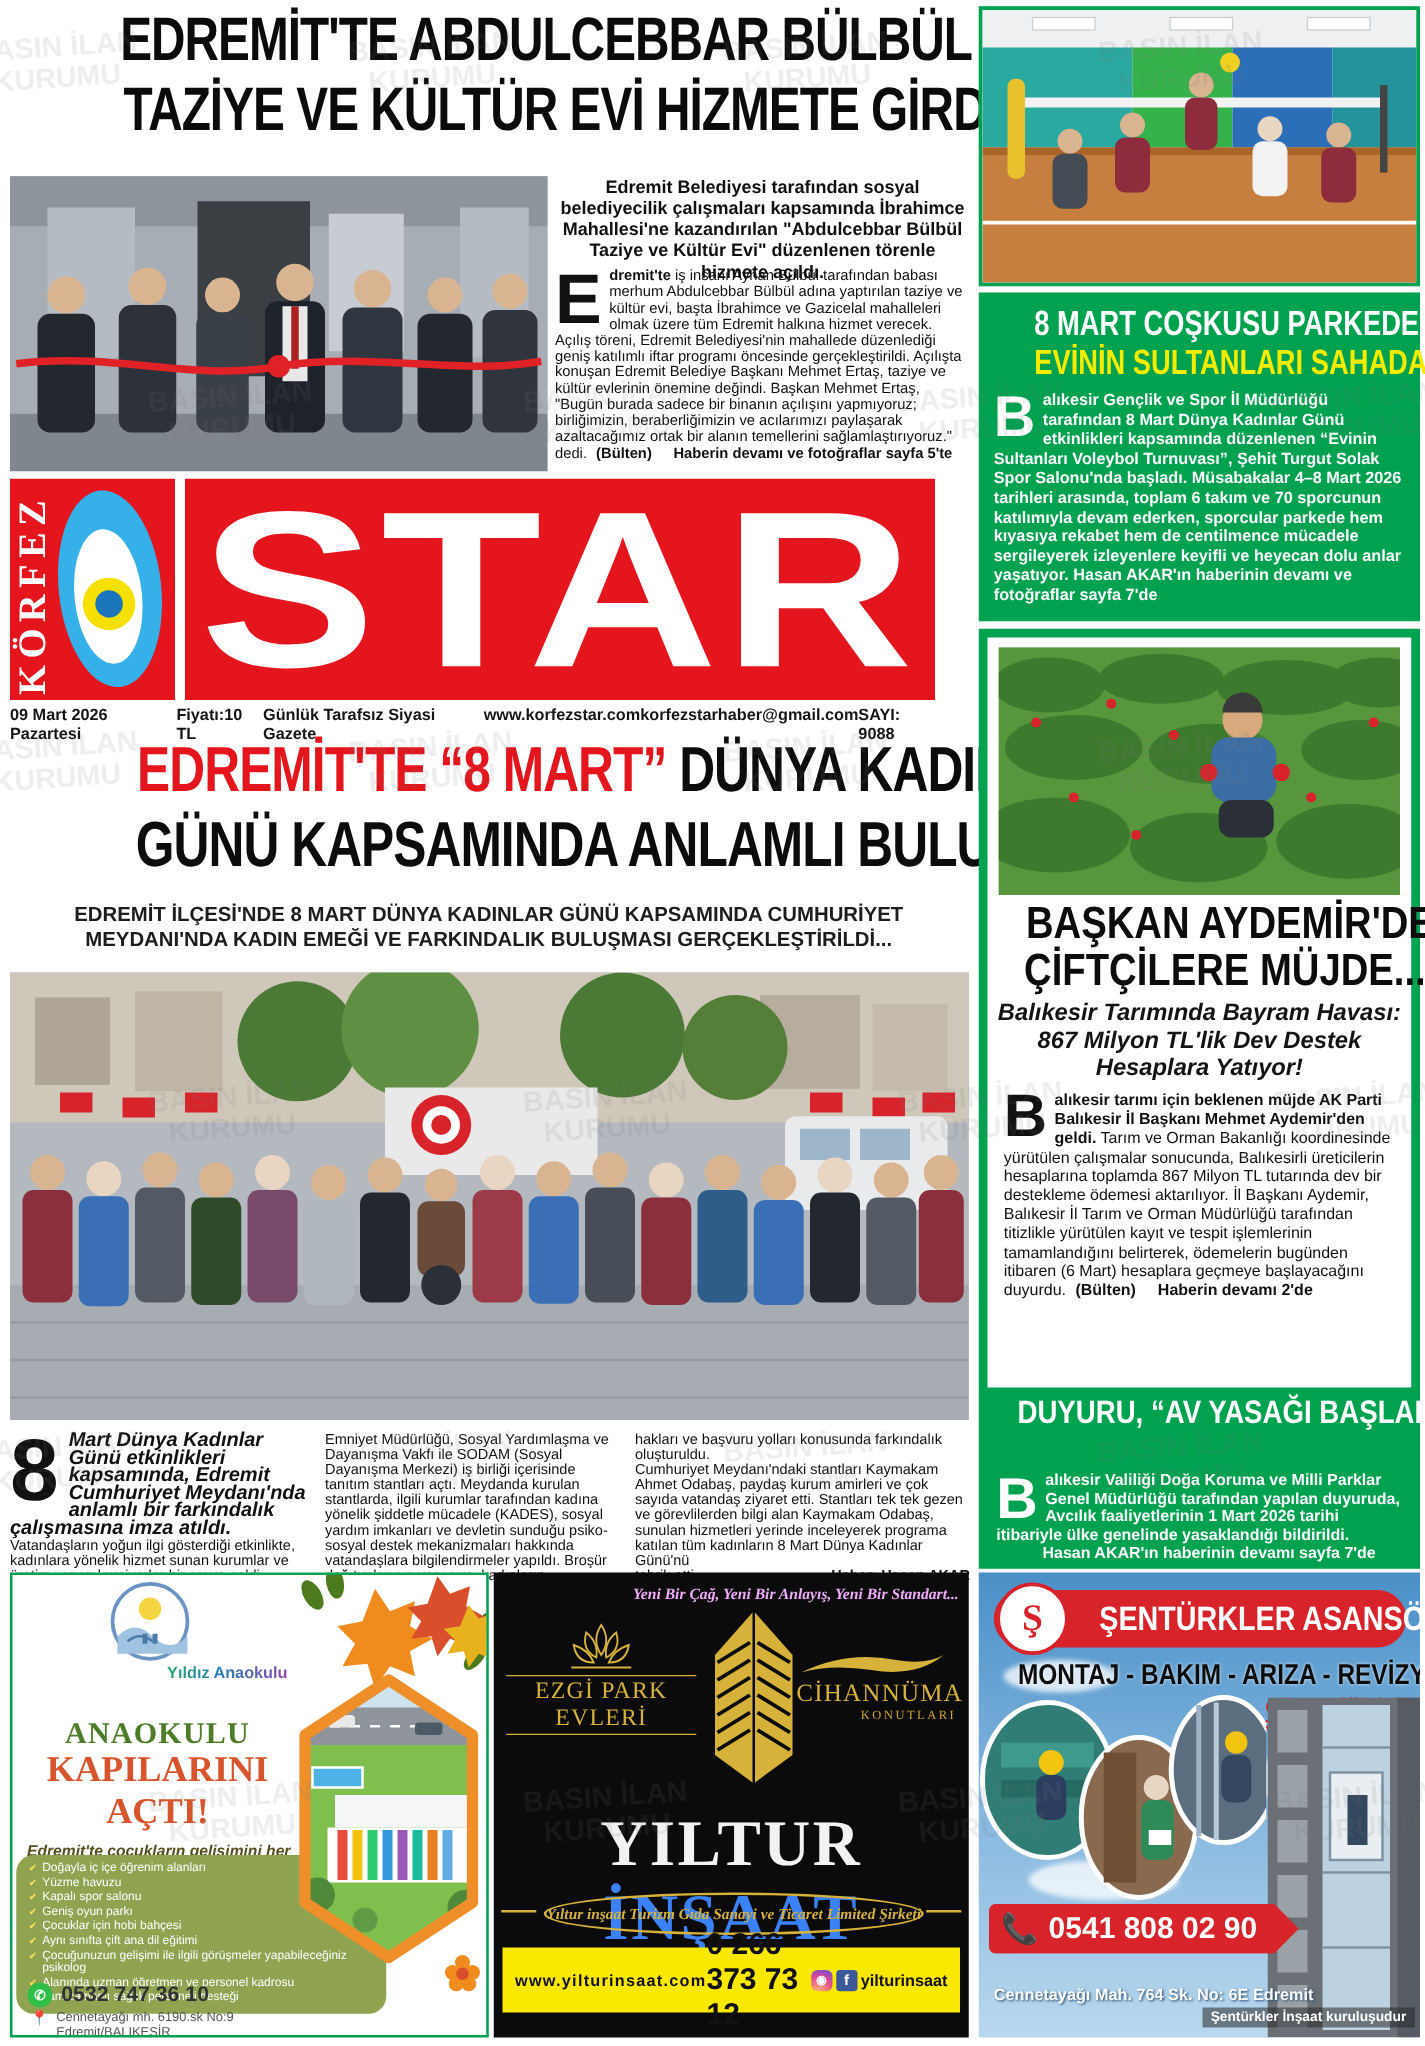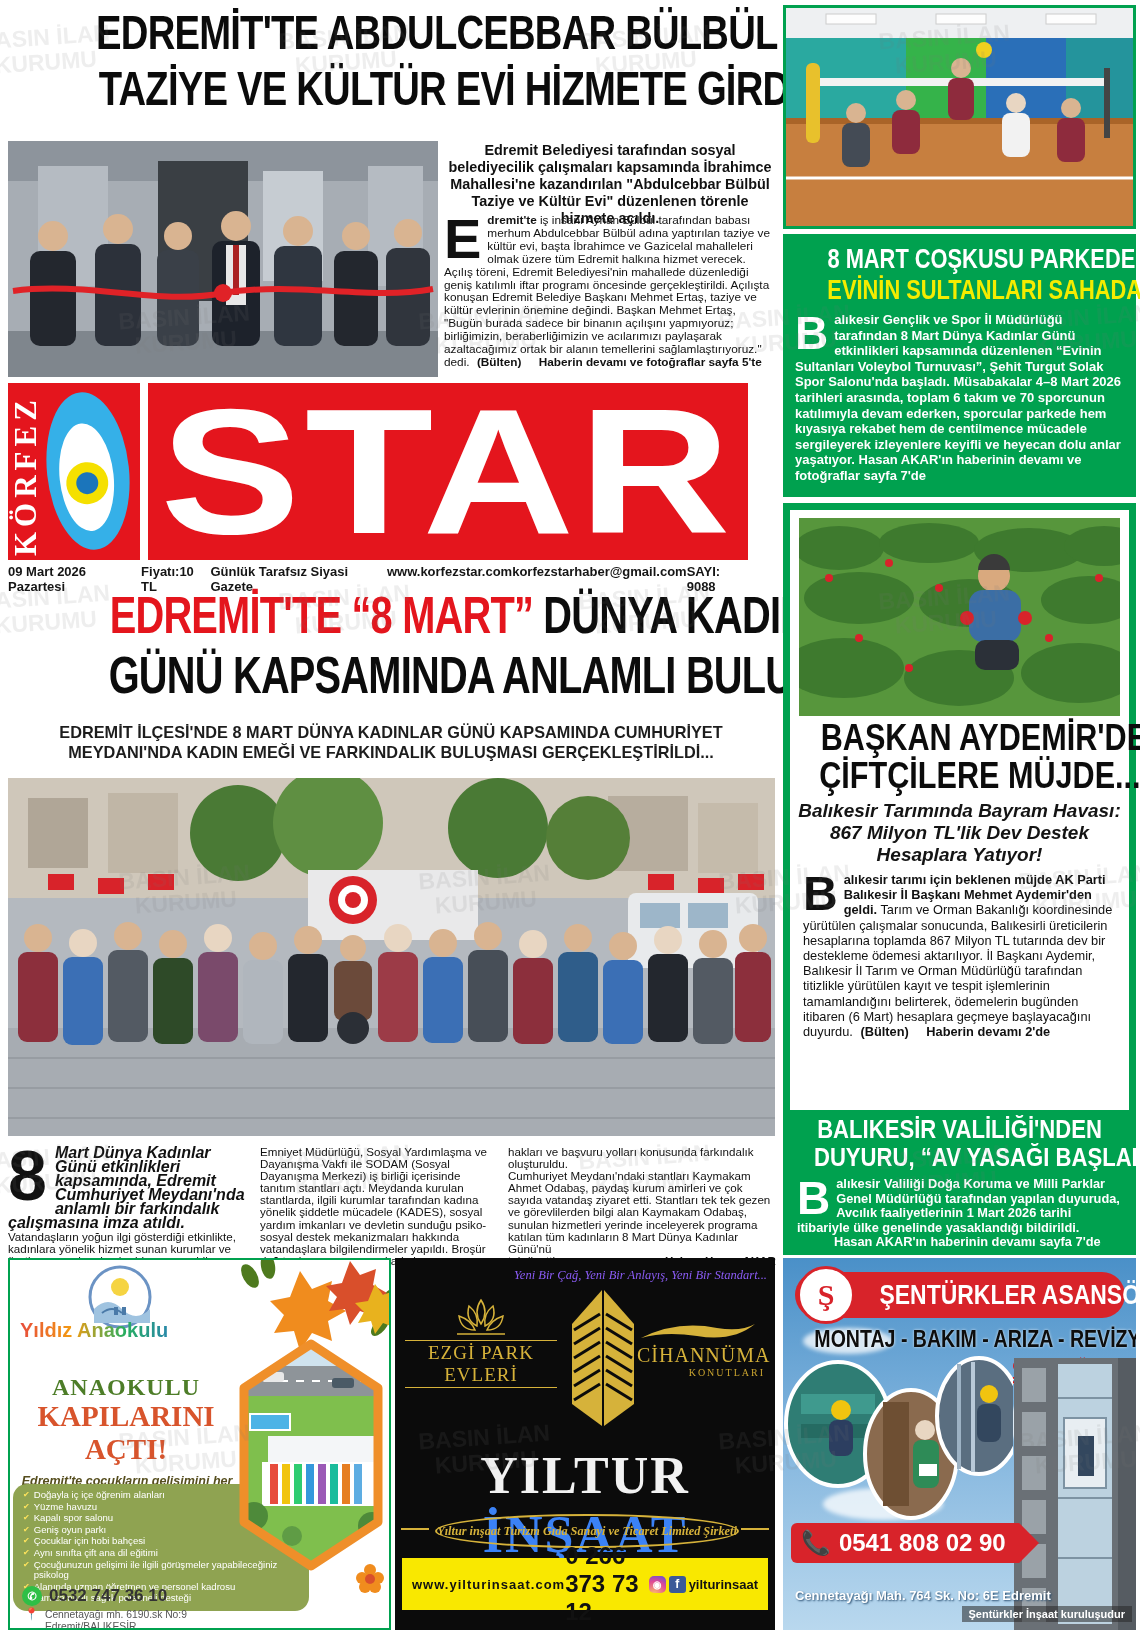--- a/index.html
+++ b/index.html
@@ -61,21 +61,21 @@
   .ft:nth-of-type(1){margin-top:3px;}
   .fsub{margin:5px 8px 0 8px;text-align:center;font-weight:bold;font-style:italic;font-size:19px;line-height:22px;color:#141414;}
   .fbody{margin:6px 13px 0 13px;font-size:12.8px;line-height:15.2px;}
   .dc-f{font-size:48px;line-height:40px;margin:2px 6px 0 0;}
   .ht{display:block;text-align:center;font-weight:bold;color:#fff;font-size:26px;line-height:28px;}
   .htwrap{position:absolute;left:0;top:612px;width:353px;}
   .hbody{position:absolute;left:14px;top:674px;width:325px;color:#fff;font-weight:bold;font-size:12.8px;line-height:14.6px;}
   
   .ad-kg{left:8px;top:1258px;width:383px;height:372px;border:2px solid #00a14f;box-sizing:border-box;background:#fff;overflow:hidden;}
   .kg-logo{position:absolute;left:78px;top:5px;}
-  .kg-name{position:absolute;left:10px;top:59px;width:210px;text-align:left;font-weight:bold;font-size:20px;
+  .kg-name{position:absolute;left:10px;top:70px;width:210px;text-align:right;font-weight:bold;font-size:13px;
            background:linear-gradient(90deg,#e74c3c,#f39c12,#27ae60,#2980b9,#8e44ad);
            -webkit-background-clip:text;background-clip:text;color:transparent;}
   .kg-t1{position:absolute;left:0;top:92px;width:232px;text-align:center;font-family:"Liberation Serif",serif;
          font-weight:bold;font-size:20px;color:#4d7d28;}
   .kg-t2{position:absolute;left:0;top:114px;width:232px;text-align:center;font-family:"Liberation Serif",serif;
          font-weight:bold;font-size:24px;color:#4d7d28;letter-spacing:1px;}
   .kg-t3{position:absolute;left:0;top:140px;width:232px;text-align:center;font-family:"Liberation Serif",serif;
          font-weight:bold;font-size:29px;color:#d8542c;}
   .kg-sub{position:absolute;left:6px;top:176px;width:222px;text-align:center;font-weight:bold;font-style:italic;
           font-size:12.5px;line-height:15px;color:#564e1e;margin-top:38px;}
@@ -86,22 +86,22 @@
   .kg-phone{position:absolute;left:12px;top:326px;display:flex;align-items:center;gap:7px;font-weight:bold;
             font-size:17px;color:#333;}
   .wa{width:20px;height:20px;border-radius:50%;background:#2fbf46;color:#fff;display:flex;align-items:center;
       justify-content:center;font-size:11px;}
   .kg-addr{position:absolute;left:14px;top:349px;font-size:10.3px;line-height:11.5px;color:#555;display:flex;gap:6px;}
   .pin{color:#d8232a;font-size:12px;}
   .kg-hex{position:absolute;left:222px;top:76px;}
   .kg-leaves{position:absolute;right:-6px;top:-4px;}
   .kg-flower{position:absolute;right:2px;bottom:28px;}
   .ad-y{left:395px;top:1258px;width:380px;height:372px;background:#0b0b0b;overflow:hidden;}
-  .y-slogan{position:absolute;right:8px;top:10px;color:#8b5cf6;font-family:"Liberation Serif",serif;
-            font-style:italic;font-weight:normal;font-size:12.5px;}
+  .y-slogan{position:absolute;right:8px;top:10px;color:#f0abfc;font-family:"Liberation Serif",serif;
+            font-style:italic;font-weight:bold;font-size:12.5px;}
   .y-ezgi{position:absolute;left:10px;top:38px;width:152px;text-align:center;color:#d6b23a;}
   .y-ezgi .nm{font-family:"Liberation Serif",serif;font-size:19px;letter-spacing:1px;border-top:1px solid #d6b23a;
               border-bottom:1px solid #d6b23a;padding:1px 0;}
   .y-cih{position:absolute;right:10px;top:60px;width:128px;text-align:center;color:#d6b23a;}
   .y-cih .nm{font-family:"Liberation Serif",serif;font-size:20px;letter-spacing:1px;}
   .y-cih .sub{font-family:"Liberation Serif",serif;font-size:10px;letter-spacing:2px;color:#caa42f;text-align:right;}
   .y-build{position:absolute;left:163px;top:26px;}
   .y-name{position:absolute;left:0;top:188px;width:380px;text-align:center;font-family:"Liberation Serif",serif;
           font-weight:bold;font-size:52px;letter-spacing:2px;}
   .y-name .w{color:#f2f2f2;}
@@ -400,21 +400,20 @@
       <span class="ft"><span class="cond85">BAŞKAN AYDEMİR'DEN</span></span>
       <span class="ft"><span class="cond85">ÇİFTÇİLERE MÜJDE...!</span></span>
       <div class="fsub">Balıkesir Tarımında Bayram Havası: 867 Milyon TL'lik Dev Destek Hesaplara Yatıyor!</div>
       <div class="fbody">
         <span class="dc dc-f">B</span><b>alıkesir tarımı için beklenen müjde AK Parti Balıkesir İl Başkanı Mehmet Aydemir'den geldi.</b><span> Tarım ve Orman Bakanlığı koordinesinde yürütülen çalışmalar sonucunda, Balıkesirli üreticilerin hesaplarına toplamda 867 Milyon TL tutarında dev bir destekleme ödemesi aktarılıyor. İl Başkanı Aydemir, Balıkesir İl Tarım ve Orman Müdürlüğü tarafından titizlikle yürütülen kayıt ve tespit işlemlerinin tamamlandığını belirterek, ödemelerin bugünden itibaren (6 Mart) hesaplara geçmeye başlayacağını duyurdu.</span>
         <b class="byline">(Bülten)</b>
         <b class="contx">Haberin devamı 2'de</b>
       </div>
     </div>
     <div class="htwrap">
-      <span class="ht"><span class="cond85">BALIKESİR VALİLİĞİ'NDEN</span></span>
       <span class="ht"><span class="cond85">DUYURU, “AV YASAĞI BAŞLADI”</span></span>
     </div>
     <div class="hbody">
       <span class="dc dc-g">B</span><span>alıkesir Valiliği Doğa Koruma ve Milli Parklar Genel Müdürlüğü tarafından yapılan duyuruda, Avcılık faaliyetlerinin 1 Mart 2026 tarihi itibariyle ülke genelinde yasaklandığı bildirildi.</span>
       <span class="blk" style="margin-left:8px;padding-left:29px;">Hasan AKAR'ın haberinin devamı sayfa 7'de</span>
     </div>
   </div>
 
   <div class="abs ad-kg">
     <svg class="kg-leaves" width="165" height="115" viewBox="0 0 165 115">

